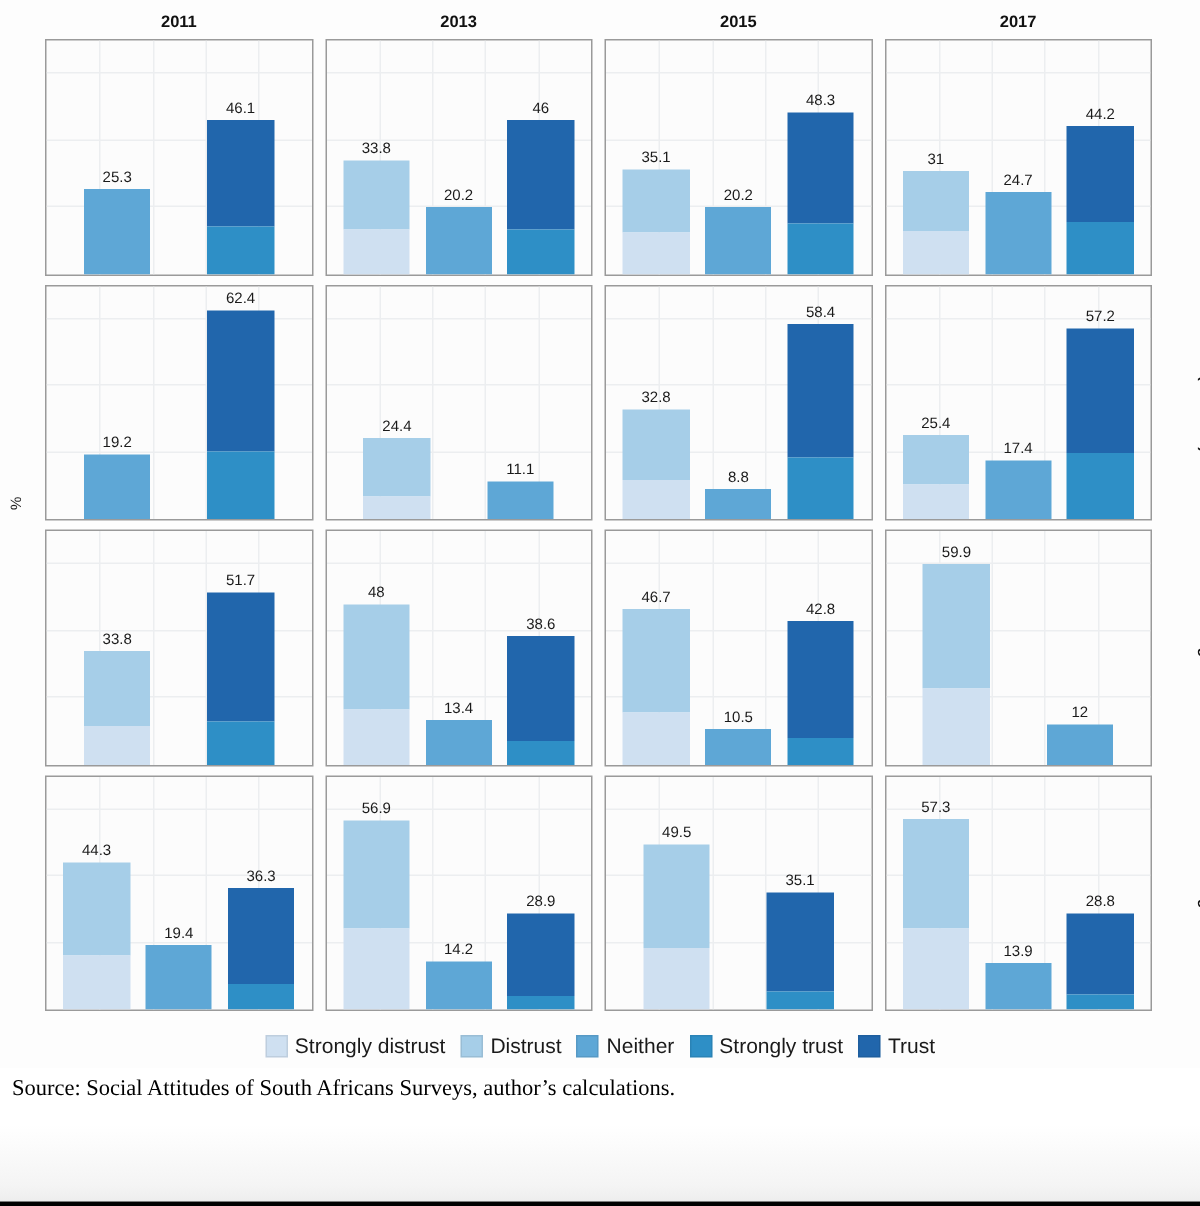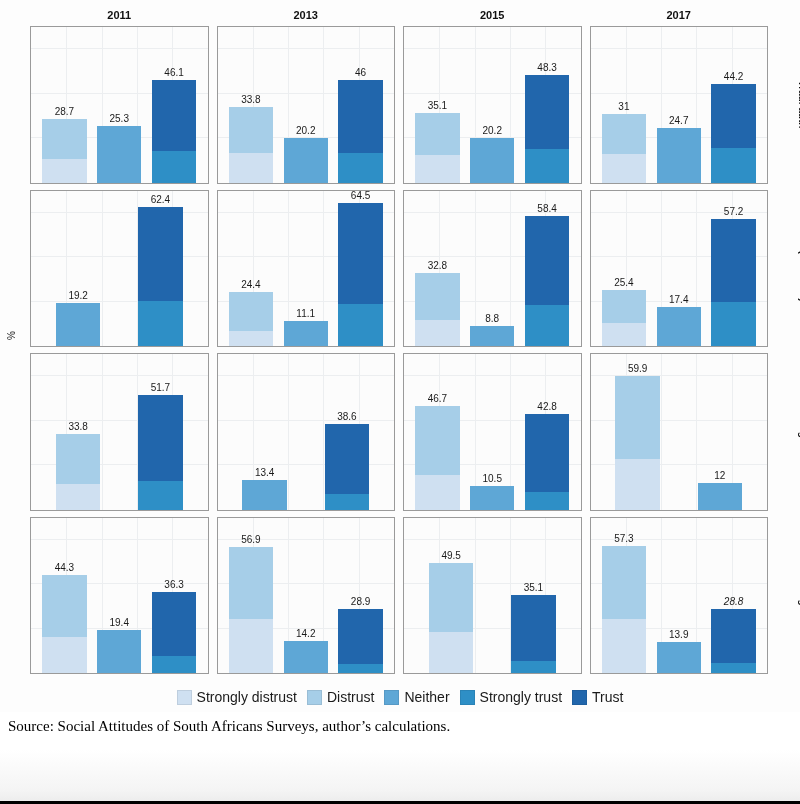--- a/index.html
+++ b/index.html
@@ -139,27 +139,20 @@
             <div class="gh" style="bottom: 28.5714%;"></div>
             <div class="gh" style="bottom: 57.1429%;"></div>
             <div class="gh" style="bottom: 85.7143%;"></div>
             <div class="gv" style="left: 20%;"></div>
             <div class="gv" style="left: 40%;"></div>
             <div class="gv" style="left: 60%;"></div>
             <div class="gv" style="left: 80%;"></div>
           </div>
           <div class="bars">
             <div class="barwrap">
-              <div class="bar" style="height: 41%;">
-                <div class="seg" style="background: rgb(166, 206, 232); height: 63.7631%;"></div>
-                <div class="seg" style="background: rgb(207, 224, 241); height: 36.2369%;"></div>
-              </div>
-              <div class="bar-label" style="bottom: calc(41% + 2px);">28.7</div>
-            </div>
-            <div class="barwrap">
               <div class="bar" style="height: 36.1429%;">
                 <div class="seg" style="background: rgb(94, 167, 214); height: 100%;"></div>
               </div>
               <div class="bar-label" style="bottom: calc(36.1429% + 2px);">25.3</div>
             </div>
             <div class="barwrap">
               <div class="bar" style="height: 65.8571%;">
                 <div class="seg" style="background: rgb(33, 102, 172); height: 69.4143%;"></div>
                 <div class="seg" style="background: rgb(46, 143, 198); height: 30.5857%;"></div>
               </div>
@@ -309,27 +302,20 @@
                 <div class="seg" style="background: rgb(207, 224, 241); height: 28.2787%;"></div>
               </div>
               <div class="bar-label" style="bottom: calc(34.8571% + 2px);">24.4</div>
             </div>
             <div class="barwrap">
               <div class="bar" style="height: 15.8571%;">
                 <div class="seg" style="background: rgb(94, 167, 214); height: 100%;"></div>
               </div>
               <div class="bar-label" style="bottom: calc(15.8571% + 2px);">11.1</div>
             </div>
-            <div class="barwrap">
-              <div class="bar" style="height: 92.1429%;">
-                <div class="seg" style="background: rgb(33, 102, 172); height: 70.5426%;"></div>
-                <div class="seg" style="background: rgb(46, 143, 198); height: 29.4574%;"></div>
-              </div>
-              <div class="bar-label" style="bottom: calc(92.1429% + 2px);">64.5</div>
-            </div>
           </div>
         </div>
         <div class="panel">
           <div class="gridlines">
             <div class="gh" style="bottom: 28.5714%;"></div>
             <div class="gh" style="bottom: 57.1429%;"></div>
             <div class="gh" style="bottom: 85.7143%;"></div>
             <div class="gv" style="left: 20%;"></div>
             <div class="gv" style="left: 40%;"></div>
             <div class="gv" style="left: 60%;"></div>
@@ -423,20 +409,27 @@
             <div class="gh" style="bottom: 28.5714%;"></div>
             <div class="gh" style="bottom: 57.1429%;"></div>
             <div class="gh" style="bottom: 85.7143%;"></div>
             <div class="gv" style="left: 20%;"></div>
             <div class="gv" style="left: 40%;"></div>
             <div class="gv" style="left: 60%;"></div>
             <div class="gv" style="left: 80%;"></div>
           </div>
           <div class="bars">
             <div class="barwrap">
+              <div class="bar" style="height: 68.5714%;">
+                <div class="seg" style="background: rgb(166, 206, 232); height: 65.625%;"></div>
+                <div class="seg" style="background: rgb(207, 224, 241); height: 34.375%;"></div>
+              </div>
+              <div class="bar-label" style="bottom: calc(68.5714% + 2px);">48</div>
+            </div>
+            <div class="barwrap">
               <div class="bar" style="height: 19.1429%;">
                 <div class="seg" style="background: rgb(94, 167, 214); height: 100%;"></div>
               </div>
               <div class="bar-label" style="bottom: calc(19.1429% + 2px);">13.4</div>
             </div>
             <div class="barwrap">
               <div class="bar" style="height: 55.1429%;">
                 <div class="seg" style="background: rgb(33, 102, 172); height: 81.6062%;"></div>
                 <div class="seg" style="background: rgb(46, 143, 198); height: 18.3938%;"></div>
               </div>
@@ -618,21 +611,21 @@
               <div class="bar" style="height: 19.8571%;">
                 <div class="seg" style="background: rgb(94, 167, 214); height: 100%;"></div>
               </div>
               <div class="bar-label" style="bottom: calc(19.8571% + 2px);">13.9</div>
             </div>
             <div class="barwrap">
               <div class="bar" style="height: 41.1429%;">
                 <div class="seg" style="background: rgb(33, 102, 172); height: 85.0694%;"></div>
                 <div class="seg" style="background: rgb(46, 143, 198); height: 14.9306%;"></div>
               </div>
-              <div class="bar-label" style="bottom: calc(41.1429% + 2px); font-style: italic;">28.8</div>
+              <div class="bar-label" style="bottom: calc(41.1429% + 2px);">28.8</div>
             </div>
           </div>
         </div>
       </div>
 
     <div class="rowlabels" id="rowlabels">
         <div class="rowlabel">
           <span>Trad. auth</span>
         </div>
         <div class="rowlabel">

